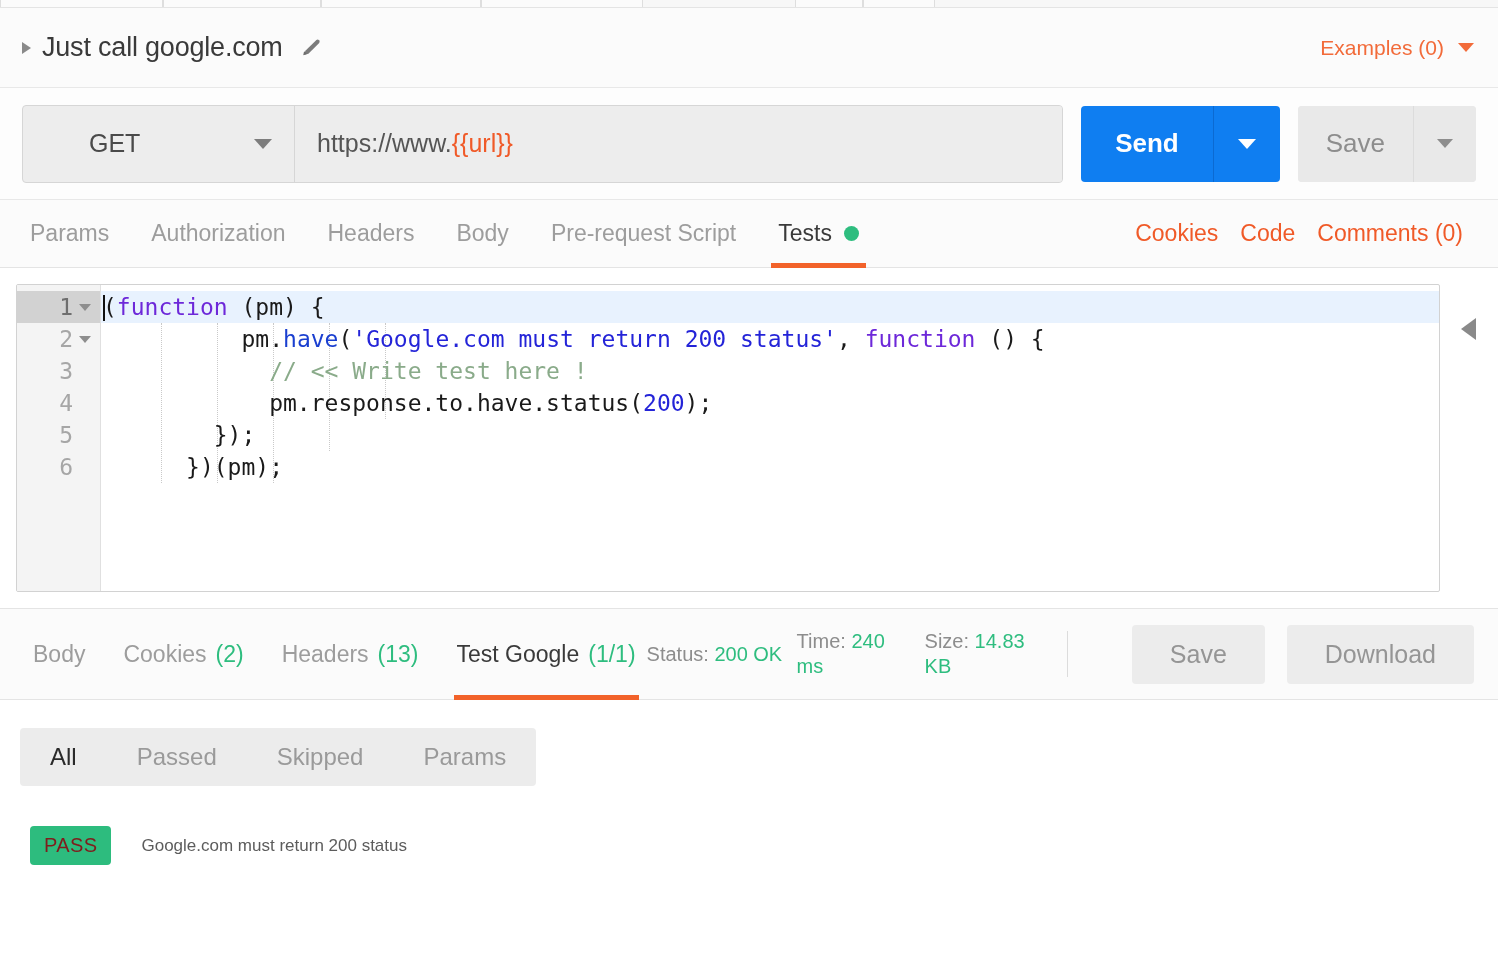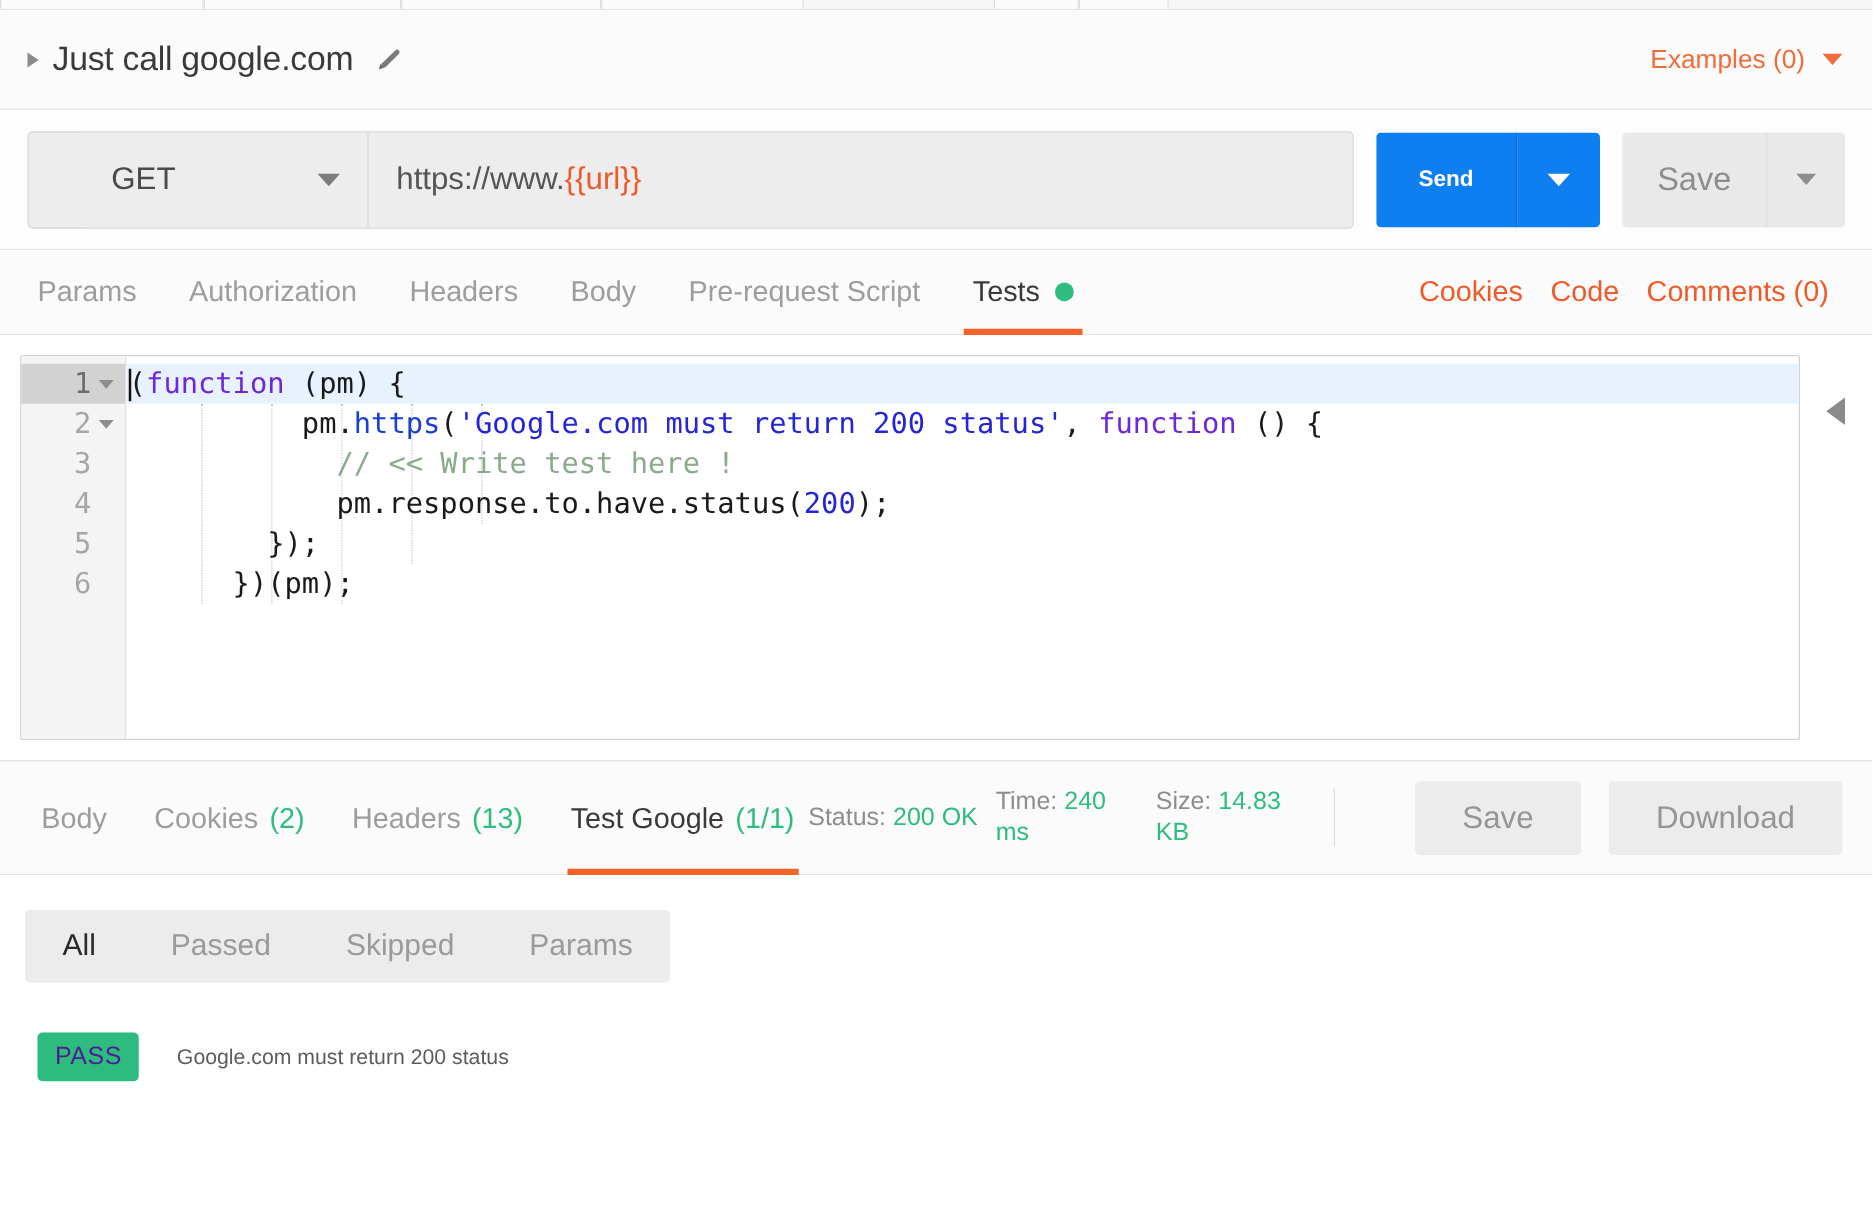--- a/index.html
+++ b/index.html
@@ -149,21 +149,21 @@
     flex: none;
     display: flex;
     margin-left: 18px;
     height: 76px;
     border-radius: 4px;
     overflow: hidden;
   }
   .send-btn {
     background: #0f7ef1;
     color: #ffffff;
-    font-size: 18px;
+    font-size: 26px;
     font-weight: bold;
     display: flex;
     align-items: center;
     justify-content: center;
     padding: 0 34px;
     border: none;
     border-right: 1px solid #0b6ad2;
     cursor: pointer;
     font-family: inherit;
   }
@@ -482,21 +482,21 @@
   .results-list {
     padding: 40px 0 0 30px;
     background: #ffffff;
   }
   .result-row {
     display: flex;
     align-items: center;
   }
   .pass-badge {
     background: #2dbc7e;
-    color: #4c1d95;
+    color: #7f1d1d;
     font-size: 20px;
     letter-spacing: 0.4px;
     padding: 8px 14px;
     border-radius: 4px;
     flex: none;
   }
   .result-name {
     margin-left: 30px;
     font-size: 17px;
     color: #5c5c5c;
@@ -632,21 +632,21 @@
       <div class="indent-guides">
         <span style="left:60px"></span>
         <span style="left:116px"></span>
         <span style="left:172px"></span>
         <span style="left:228px;height:128px"></span>
         <span style="left:284px;height:96px"></span>
       </div>
 
       <div class="code-line active"><span class="caret"></span><span class="tok-plain">(</span><span class="tok-kw">function</span><span class="tok-plain"> (pm) {</span></div>
 
-      <div class="code-line"><span class="tok-plain">          </span><span class="tok-plain">pm</span><span class="tok-plain">.</span><span class="tok-fn">https</span><span class="tok-plain">(</span><span class="tok-str">'Google.com must return 200 status'</span><span class="tok-plain">, </span><span class="tok-kw">function</span><span class="tok-plain"> () {</span></div>
+      <div class="code-line"><span class="tok-plain">          </span><span class="tok-plain">pm</span><span class="tok-plain">.</span><span class="tok-fn">have</span><span class="tok-plain">(</span><span class="tok-str">'Google.com must return 200 status'</span><span class="tok-plain">, </span><span class="tok-kw">function</span><span class="tok-plain"> () {</span></div>
 
       <div class="code-line"><span class="tok-plain">            </span><span class="tok-com">// &lt;&lt; Write test here !</span></div>
 
       <div class="code-line"><span class="tok-plain">            </span><span class="tok-plain">pm.response.to.have.status(</span><span class="tok-num">200</span><span class="tok-plain">);</span></div>
 
       <div class="code-line"><span class="tok-plain">        });</span></div>
 
       <div class="code-line"><span class="tok-plain">      })(pm);</span></div>
     </div>
   </div>

